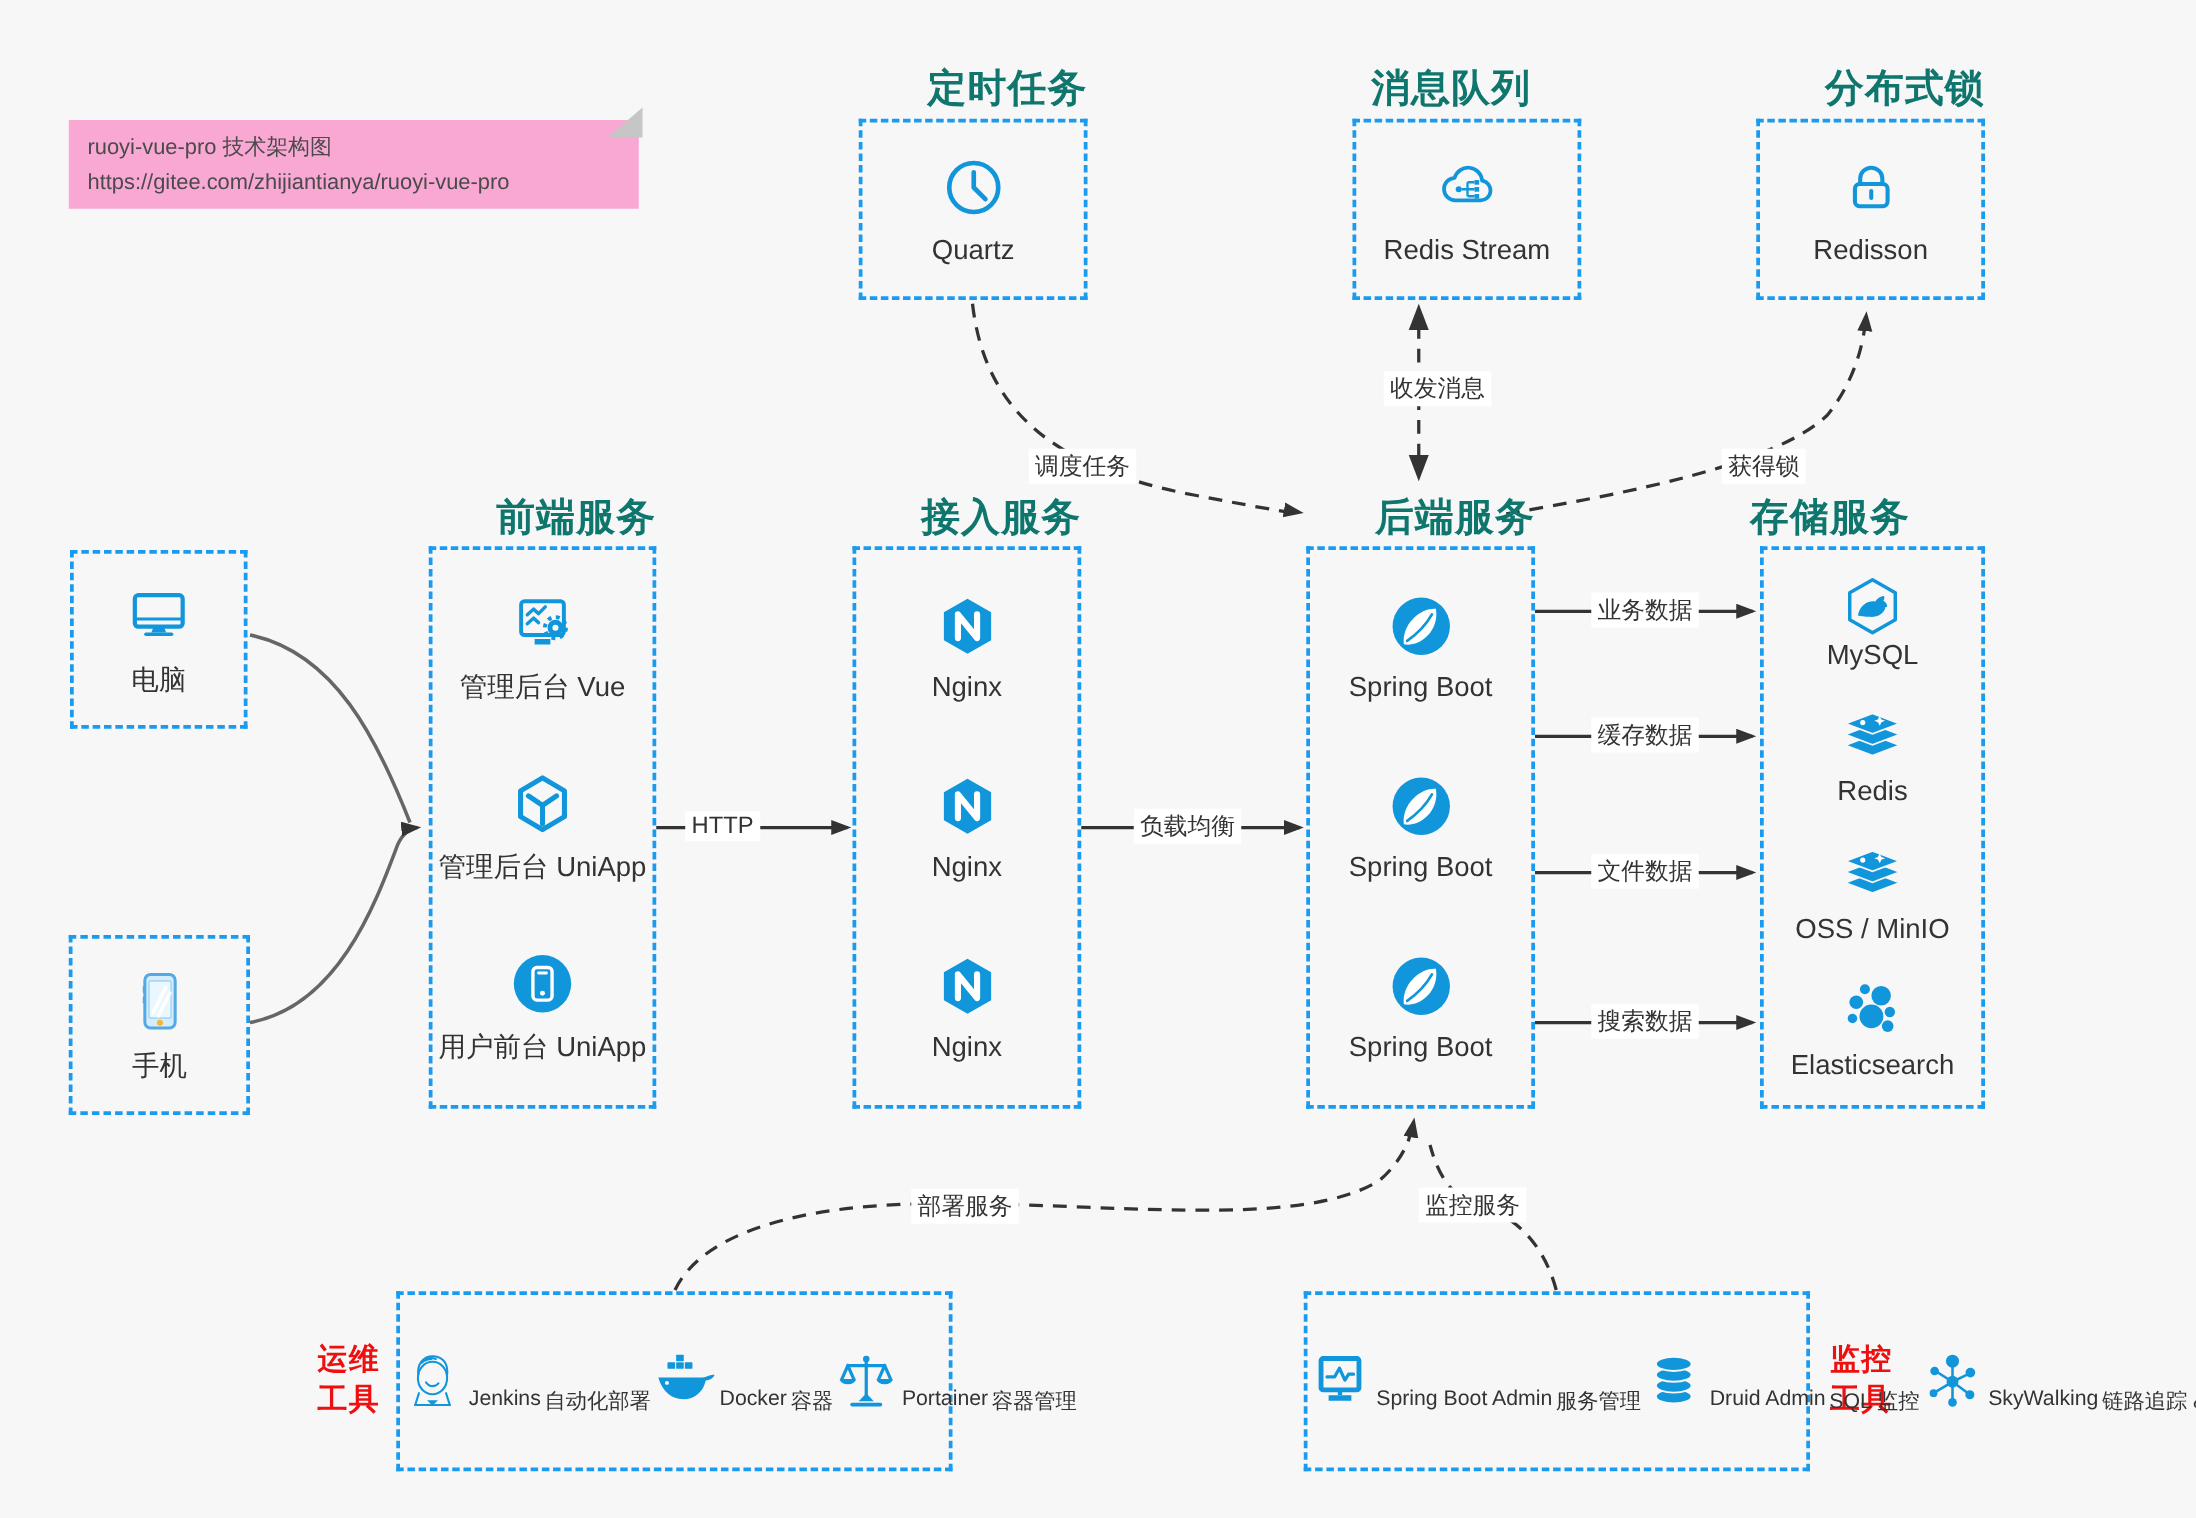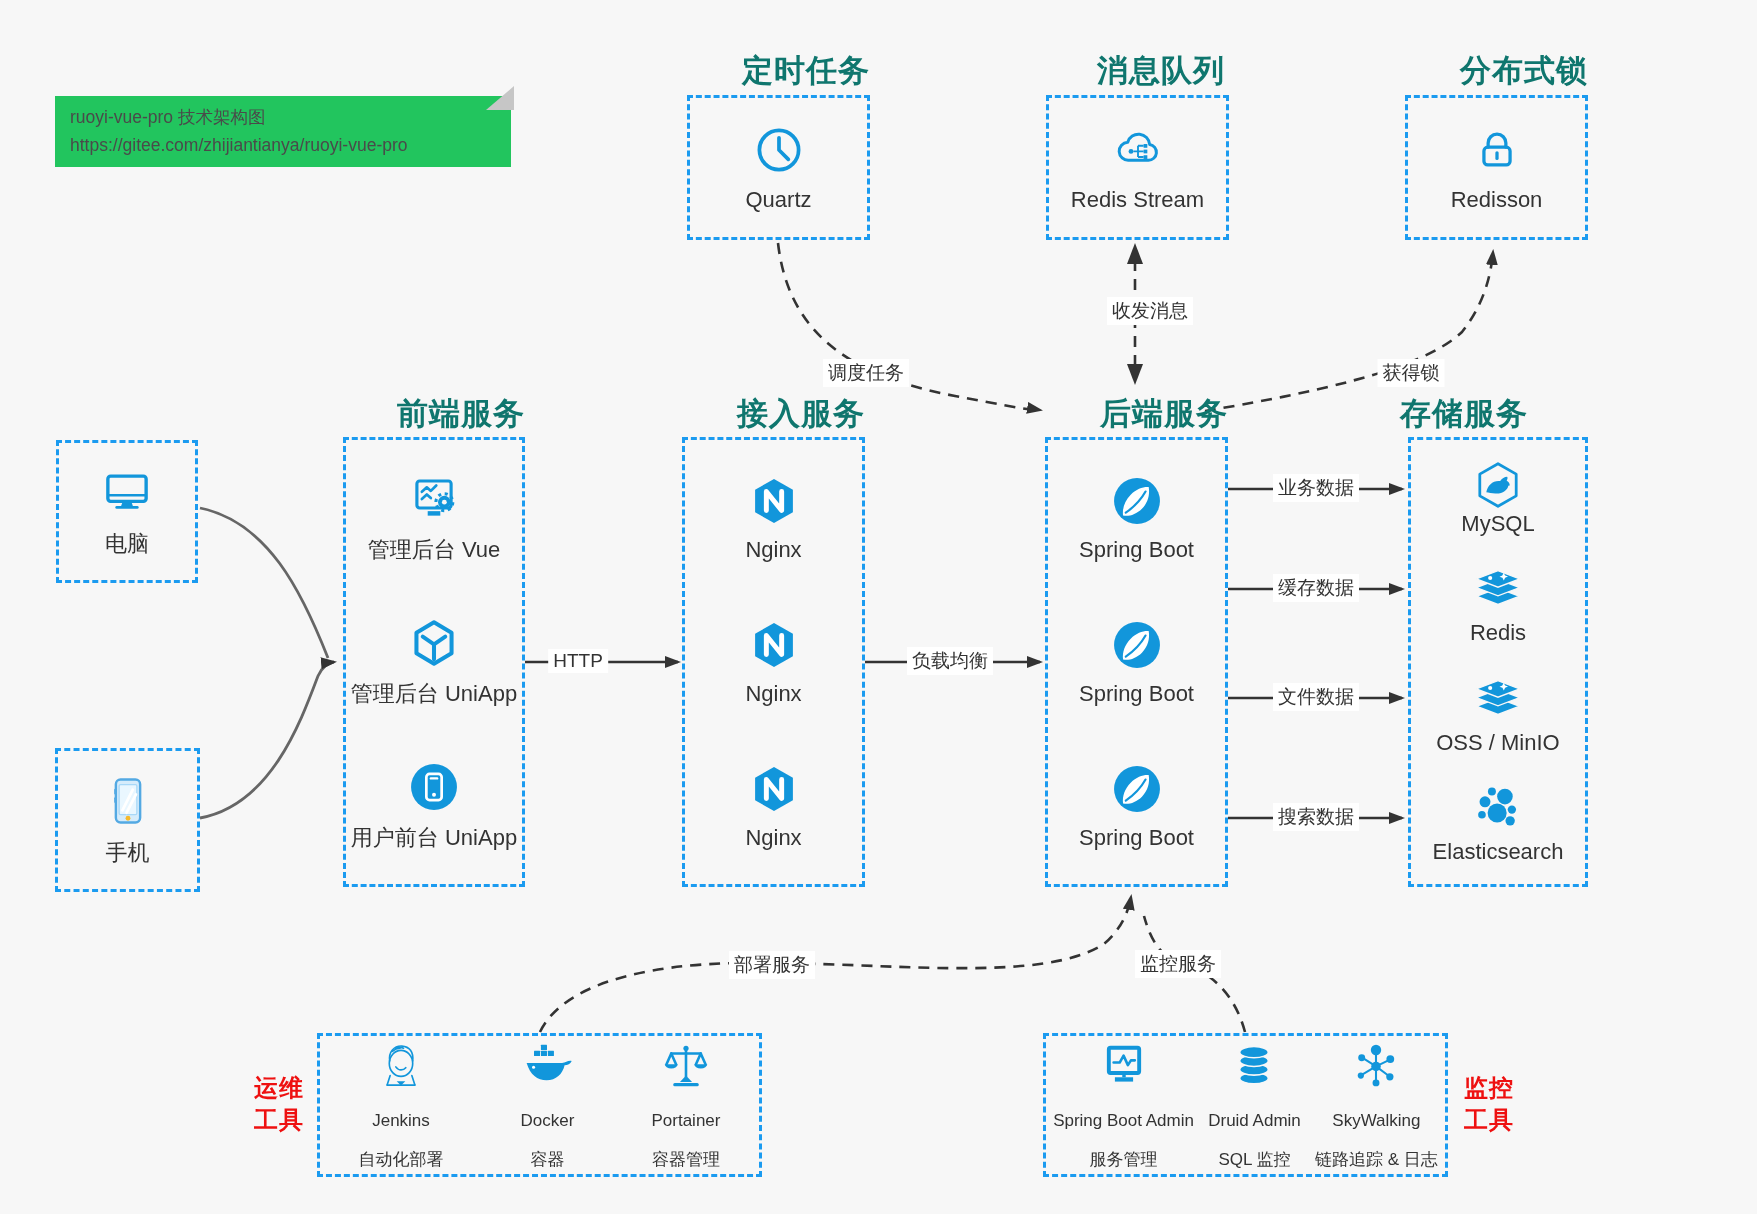--- a/index.html
+++ b/index.html
@@ -13,29 +13,29 @@
   .dm { marker-end:url(#arr); }
   .c { stroke:#666; stroke-width:2.8; fill:none; }
 
   .box { position:absolute; border:3px dashed #1b9bf0; z-index:2; background:transparent; }
   .vstack { display:flex; flex-direction:column; justify-content:space-around; align-items:center; padding:6px 0; }
   .hstack { display:flex; flex-direction:row; justify-content:space-around; align-items:center; }
   .g-title { position:absolute; color:#0f766e; font-size:31px; font-weight:bold; text-align:right; z-index:2; letter-spacing:1px; white-space:nowrap; }
   .side-title { position:absolute; color:#ee1010; font-size:24px; font-weight:bold; text-align:center; z-index:2; line-height:1.32; letter-spacing:1px; }
   .item { display:flex; flex-direction:column; align-items:center; gap:9px; z-index:2; }
   .item .lbl { font-size:22px; color:#333; white-space:nowrap; }
-  .b-item { display:flex; flex-direction:column; align-items:center; gap:18px; }
+  .b-item { display:flex; flex-direction:row; align-items:flex-end; gap:3px; }
   .b-item .lbl { font-size:17px; color:#333; line-height:1.35; text-align:center; white-space:nowrap; }
   .b-item .lbl2 { font-size:17px; color:#333; line-height:1.1; text-align:center; white-space:nowrap; }
   .icon { display:block; }
 
   .elabel { position:absolute; transform:translate(-50%,-50%); background:#fff; color:#333;
             font-size:19px; padding:1px 5px; white-space:nowrap; z-index:4; }
 
-  .note { position:absolute; left:55px; top:96px; width:456px; background:#22c55e; color:#4a4a4a;
+  .note { position:absolute; left:55px; top:96px; width:456px; background:#f9a8d4; color:#4a4a4a;
           font-size:17.5px; line-height:1.62; padding:7px 15px; z-index:2; }
   .note .flap { position:absolute; top:-12px; right:-5px; }
 </style>
 </head>
 <body>
 
 <div class="canvas">
 
   <svg class="wires" width="1757" height="1214" viewBox="0 0 1757 1214">
     <defs>
@@ -76,21 +76,21 @@
     <div class="item">
       <svg class="icon" width="56" height="56" viewBox="0 0 60 60">
         <circle cx="30" cy="30" r="21" fill="none" stroke="#1296db" stroke-width="4"></circle>
         <path d="M30 17 V30 L40 40" fill="none" stroke="#1296db" stroke-width="4" stroke-linecap="round" stroke-linejoin="round"></path>
       </svg>
       <div class="lbl">Quartz</div>
     </div>
   </div>
 
   <div class="g-title" style="left:1042px;top:50px;width:183px">消息队列</div>
-  <div class="box vstack" style="left:1046px;top:95px;width:183px;height:145px">
+  <div class="box vstack" style="left:1082px;top:95px;width:183px;height:145px">
     <div class="item">
       <svg class="icon" width="58" height="56" viewBox="0 0 60 60">
         <path d="M20 41 h21 a8.5 8.5 0 0 0 1.5 -16.9 a12 12 0 0 0 -23.5 -2.4 A9.5 9.5 0 0 0 20 41 Z" fill="none" stroke="#1296db" stroke-width="3.2" stroke-linejoin="round"></path>
         <circle cx="22.5" cy="31.5" r="2.6" fill="#1296db"></circle>
         <path d="M25 31.5 h5 M30 25.5 v12 M30 25.5 h6 M30 31.5 h6 M30 37.5 h6" stroke="#1296db" stroke-width="2" fill="none"></path>
         <rect x="36" y="23.6" width="4" height="4" fill="#1296db"></rect>
         <rect x="36" y="29.6" width="4" height="4" fill="#1296db"></rect>
         <rect x="36" y="35.6" width="4" height="4" fill="#1296db"></rect>
       </svg>
       <div class="lbl">Redis Stream</div>

